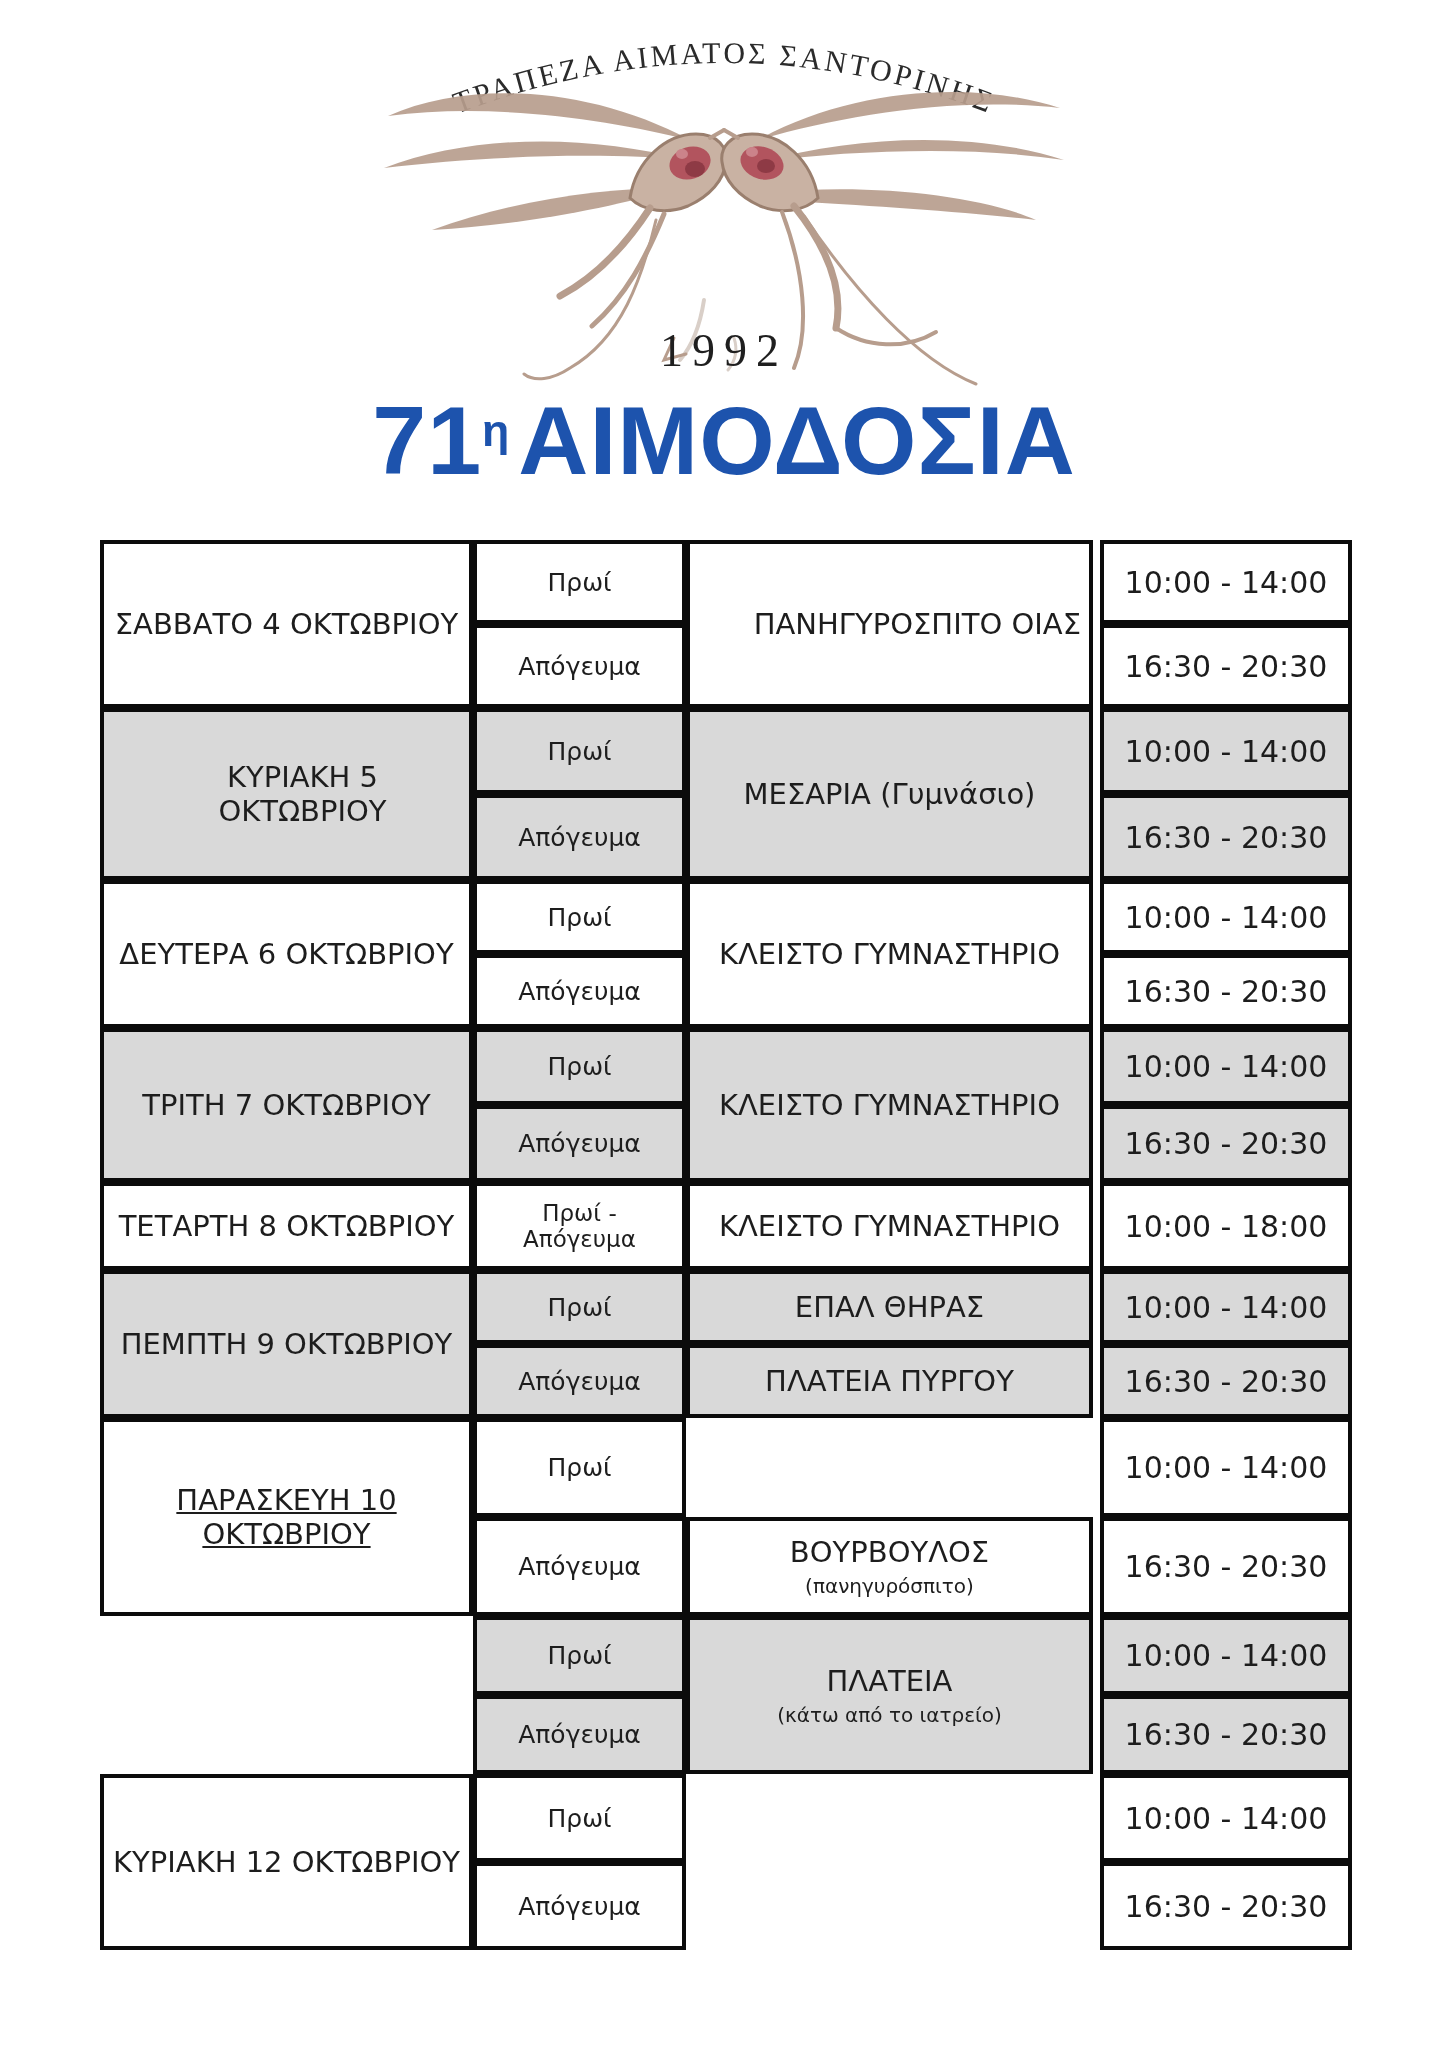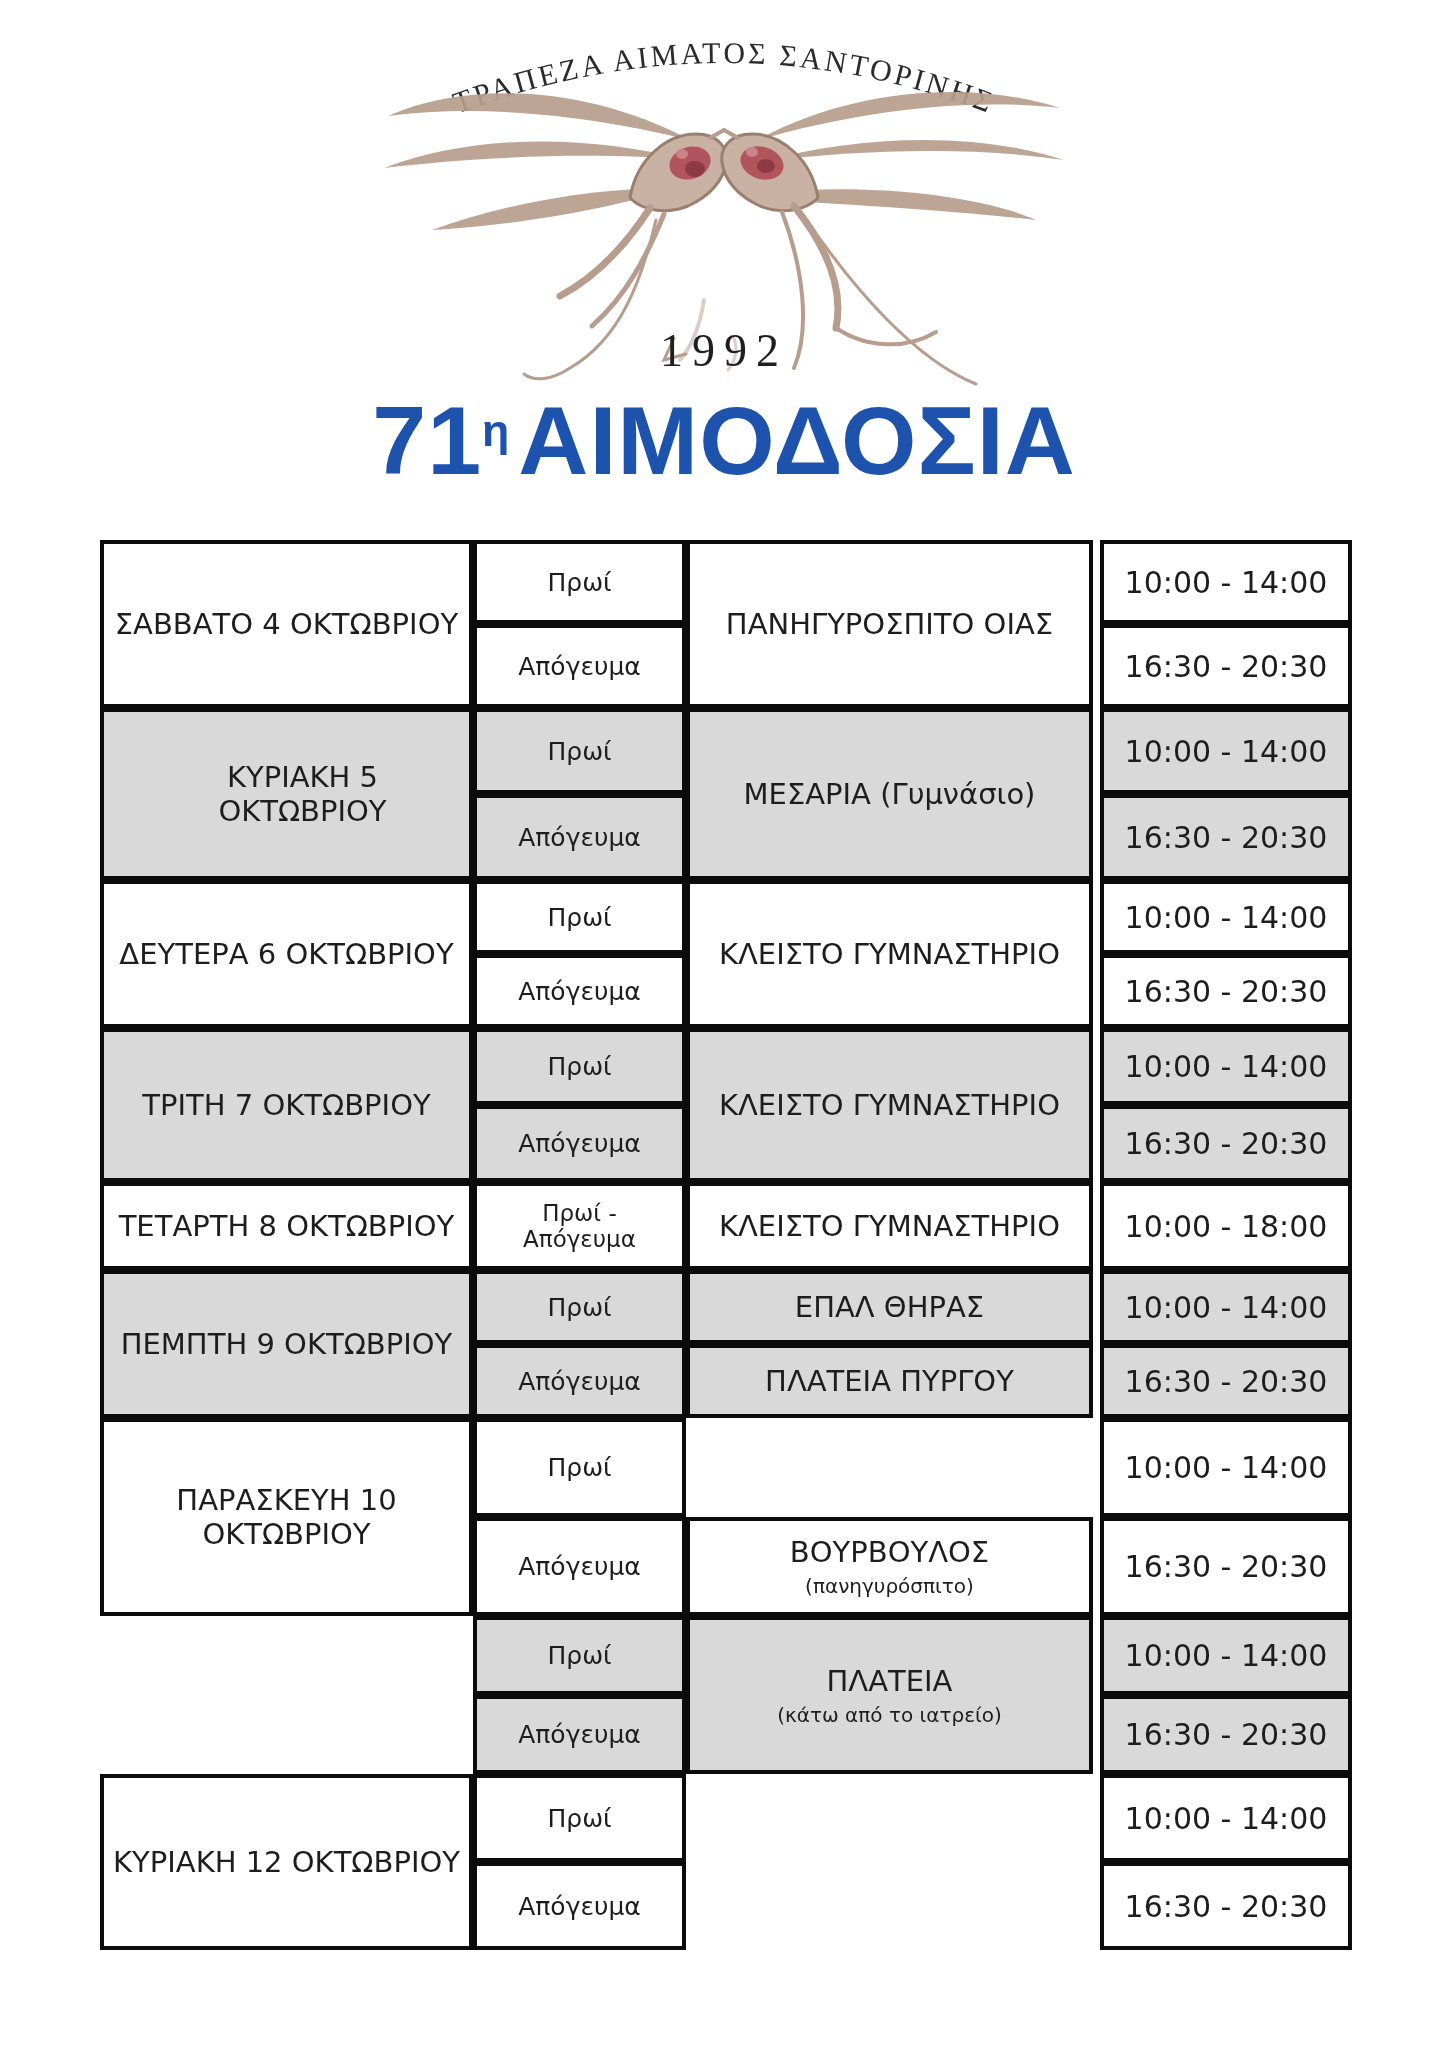--- a/index.html
+++ b/index.html
@@ -91,21 +91,21 @@
     <text class="year-text" x="350" y="328" text-anchor="middle">1992</text>
   </svg>
 
   <div class="page-title"><span>71</span><span class="sup">η</span><span>ΑΙΜΟΔΟΣΙΑ</span></div>
 
   <div class="schedule">
       <div class="srow" style="height: 168px; grid-template-rows: 1fr 1fr;">
         <div class="cell date bg-white" style="grid-area: 1 / 1 / span 2;">ΣΑΒΒΑΤΟ 4 ΟΚΤΩΒΡΙΟΥ</div>
         <div class="cell period bg-white" style="grid-area: 1 / 2;">Πρωί</div>
         <div class="cell period bg-white" style="grid-area: 2 / 2;">Απόγευμα</div>
-        <div class="cell location bg-white" style="grid-area: 1 / 3 / span 2;">
+        <div class="cell location bg-white" style="grid-area: 1 / 3 / span 2; align-items: flex-end;">
           <div class="loc-name">ΠΑΝΗΓΥΡΟΣΠΙΤΟ ΟΙΑΣ</div>
         </div>
         <div class="cell time bg-white" style="grid-area: 1 / 4;">10:00 - 14:00</div>
         <div class="cell time bg-white" style="grid-area: 2 / 4;">16:30 - 20:30</div>
       </div>
       <div class="srow" style="height: 172px; grid-template-rows: 1fr 1fr;">
         <div class="cell date bg-gray" style="grid-area: 1 / 1 / span 2; padding-left: 40px;">ΚΥΡΙΑΚΗ 5 ΟΚΤΩΒΡΙΟΥ</div>
         <div class="cell period bg-gray" style="grid-area: 1 / 2;">Πρωί</div>
         <div class="cell period bg-gray" style="grid-area: 2 / 2;">Απόγευμα</div>
         <div class="cell location bg-gray" style="grid-area: 1 / 3 / span 2;">
@@ -149,21 +149,21 @@
           <div class="loc-name">ΕΠΑΛ ΘΗΡΑΣ</div>
         </div>
         <div class="cell time bg-gray" style="grid-area: 1 / 4;">10:00 - 14:00</div>
         <div class="cell period bg-gray" style="grid-area: 2 / 2;">Απόγευμα</div>
         <div class="cell location bg-gray" style="grid-area: 2 / 3;">
           <div class="loc-name">ΠΛΑΤΕΙΑ ΠΥΡΓΟΥ</div>
         </div>
         <div class="cell time bg-gray" style="grid-area: 2 / 4;">16:30 - 20:30</div>
       </div>
       <div class="srow" style="height: 198px; grid-template-rows: 1fr 1fr;">
-        <div class="cell date bg-white" style="grid-area: 1 / 1 / span 2;">ΠΑΡΑΣΚΕΥΗ 10 ΟΚΤΩΒΡΙΟΥ</div>
+        <div class="cell date bg-white" style="grid-area: 1 / 1 / span 2; text-decoration: underline;">ΠΑΡΑΣΚΕΥΗ 10 ΟΚΤΩΒΡΙΟΥ</div>
         <div class="cell period bg-white" style="grid-area: 1 / 2;">Πρωί</div>
         <div class="cell time bg-white" style="grid-area: 1 / 4;">10:00 - 14:00</div>
         <div class="cell period bg-white" style="grid-area: 2 / 2;">Απόγευμα</div>
         <div class="cell location bg-white" style="grid-area: 2 / 3;">
           <div class="loc-name">ΒΟΥΡΒΟΥΛΟΣ</div>
           <div class="loc-note">(πανηγυρόσπιτο)</div>
         </div>
         <div class="cell time bg-white" style="grid-area: 2 / 4;">16:30 - 20:30</div>
       </div>
       <div class="srow" style="height: 158px; grid-template-rows: 1fr 1fr;">

